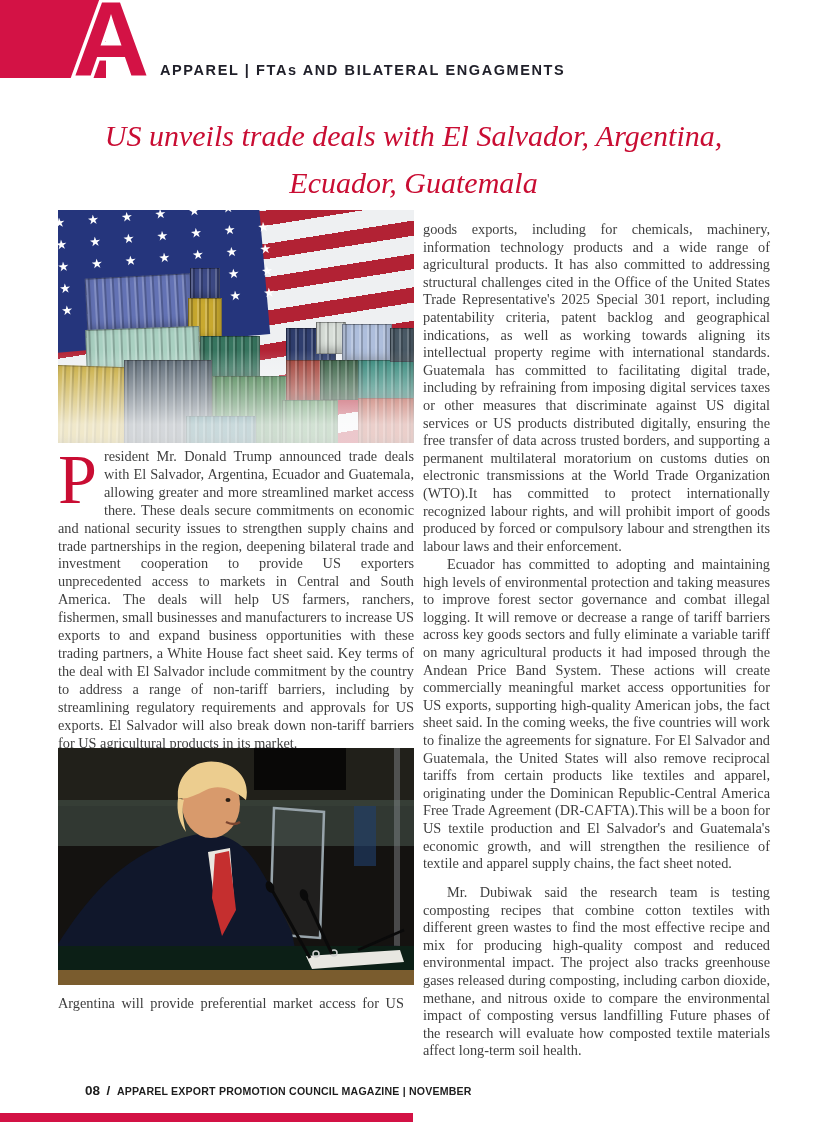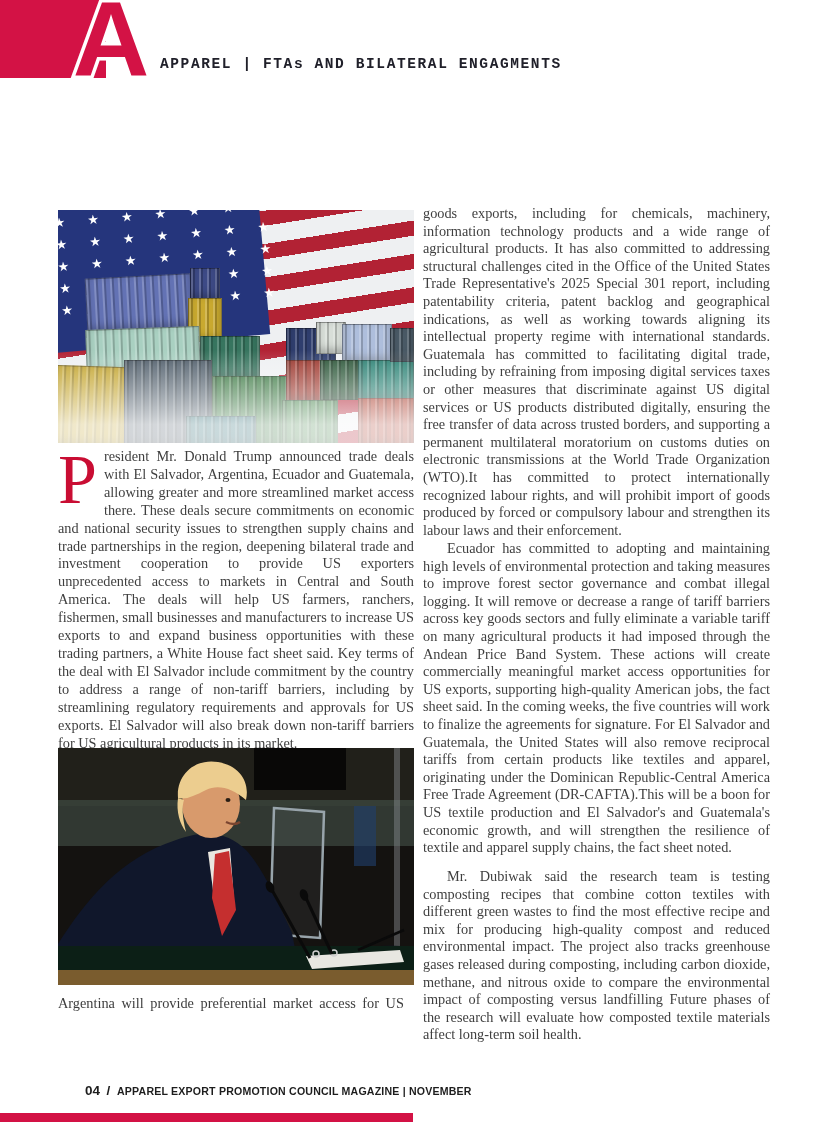--- a/index.html
+++ b/index.html
@@ -6,41 +6,41 @@
   html,body { background:#ffffff; }
   .page {
     position:relative; width:827px; height:1122px; margin:0 auto;
     background:#ffffff; overflow:hidden;
     font-family:"Liberation Serif", serif; color:#3b3b3b;
   }
 
   
   .logo { position:absolute; left:0; top:0; width:170px; height:78px; }
   .category {
-    position:absolute; left:160px; top:56px; width:520px;
-    font-family:Liberation Mono, monospace; font-weight:bold; font-size:14.5px;
+    position:absolute; left:160px; top:62px; width:520px;
+    font-family:Liberation Sans, sans-serif; font-weight:bold; font-size:14.5px;
     letter-spacing:1.6px; color:#20202a;
   }
 
   
   .title {
     position:absolute; left:40px; top:112px; width:747px;
     text-align:center; color:#c90d33;
     font-family:"Liberation Serif", serif; font-style:italic; font-weight:500;
     font-size:30px; line-height:47px;
   }
 
   
   .body-text {
     position:absolute; width:356px; text-align:justify;
     font-size:14.3px; line-height:17.9px; color:#3f3f3f;
     text-justify:inter-word;
   }
   .col-right-p { position:absolute; left:423px; width:347px; text-align:justify;
-    font-size:14.3px; line-height:17.6px; color:#3f3f3f; }
+    font-size:14.3px; line-height:17.6px; color:#3f3f3f;margin-top:16px; }
   .indent { text-indent:24px; }
 
   .dropcap {
     float:left; color:#c90d33; font-family:"Liberation Serif", serif;
     font-size:70px; line-height:56px; padding:4px 7px 0 0; font-weight:normal;
   }
 
   
   .photo { position:absolute; left:58px; width:356px; overflow:hidden; background:#dfe3e8; }
   .photo-containers { top:210px; height:233px; }
@@ -84,20 +84,24 @@
 <div class="page">
 
   <div class="logo">
     <svg width="170" height="78" viewBox="0 0 170 78">
       <rect x="0" y="0" width="106" height="78" fill="#d31245"></rect>
       <text x="111" y="76" text-anchor="middle" font-family="Liberation Sans, sans-serif" font-weight="bold" font-size="106" fill="#d31245" stroke="#ffffff" stroke-width="7" paint-order="stroke">A</text>
     </svg>
   </div>
   <div class="category">APPAREL | FTAs AND BILATERAL ENGAGMENTS</div>
 
+  <h1 class="title">
+    <span>US unveils trade deals with El Salvador, Argentina,</span><br>
+    <span>Ecuador, Guatemala</span>
+  </h1>
 
   <div class="photo photo-containers">
     <div class="flag-stripes"></div>
     <div class="flag-canton">
       <div class="star-row">★ ★ ★ ★ ★ ★ ★</div>
       <div class="star-row">★ ★ ★ ★ ★ ★ ★</div>
       <div class="star-row">★ ★ ★ ★ ★ ★ ★</div>
       <div class="star-row">★ ★ ★ ★ ★ ★ ★</div>
       <div class="star-row">★ ★ ★ ★ ★ ★ ★</div>
     </div>
@@ -162,19 +166,19 @@
     </svg>
   </div>
 
   <div class="caption">Argentina will provide preferential market access for US</div>
 
   <p class="col-right-p" style="top:205px;">goods exports, including for chemicals, machinery, information technology products and a wide range of agricultural products. It has also committed to addressing structural challenges cited in the Office of the United States Trade Representative's 2025 Special 301 report, including patentability criteria, patent backlog and geographical indications, as well as working towards aligning its intellectual property regime with international standards. Guatemala has committed to facilitating digital trade, including by refraining from imposing digital services taxes or other measures that discriminate against US digital services or US products distributed digitally, ensuring the free transfer of data across trusted borders, and supporting a permanent multilateral moratorium on customs duties on electronic transmissions at the World Trade Organization (WTO).It has committed to protect internationally recognized labour rights, and will prohibit import of goods produced by forced or compulsory labour and strengthen its labour laws and their enforcement.</p>
   <p class="col-right-p indent" style="top:540px;">Ecuador has committed to adopting and maintaining high levels of environmental protection and taking measures to improve forest sector governance and combat illegal logging. It will remove or decrease a range of tariff barriers across key goods sectors and fully eliminate a variable tariff on many agricultural products it had imposed through the Andean Price Band System. These actions will create commercially meaningful market access opportunities for US exports, supporting high-quality American jobs, the fact sheet said. In the coming weeks, the five countries will work to finalize the agreements for signature. For El Salvador and Guatemala, the United States will also remove reciprocal tariffs from certain products like textiles and apparel, originating under the Dominican Republic-Central America Free Trade Agreement (DR-CAFTA).This will be a boon for US textile production and El Salvador's and Guatemala's economic growth, and will strengthen the resilience of textile and apparel supply chains, the fact sheet noted.</p>
   <p class="col-right-p indent" style="top:868px;">Mr. Dubiwak said the research team is testing composting recipes that combine cotton textiles with different green wastes to find the most effective recipe and mix for producing high-quality compost and reduced environmental impact. The project also tracks greenhouse gases released during composting, including carbon dioxide, methane, and nitrous oxide to compare the environmental impact of composting versus landfilling Future phases of the research will evaluate how composted textile materials affect long-term soil health.</p>
 
   <div class="footer">
-    <span class="page-num">04</span>
+    <span class="page-num">08</span>
     <span class="footer-sep">/</span>
     <span class="footer-mag">APPAREL EXPORT PROMOTION COUNCIL MAGAZINE | NOVEMBER</span>
   </div>
   <div class="bottom-bar"></div>
 
 </div>
 
 </body></html>

